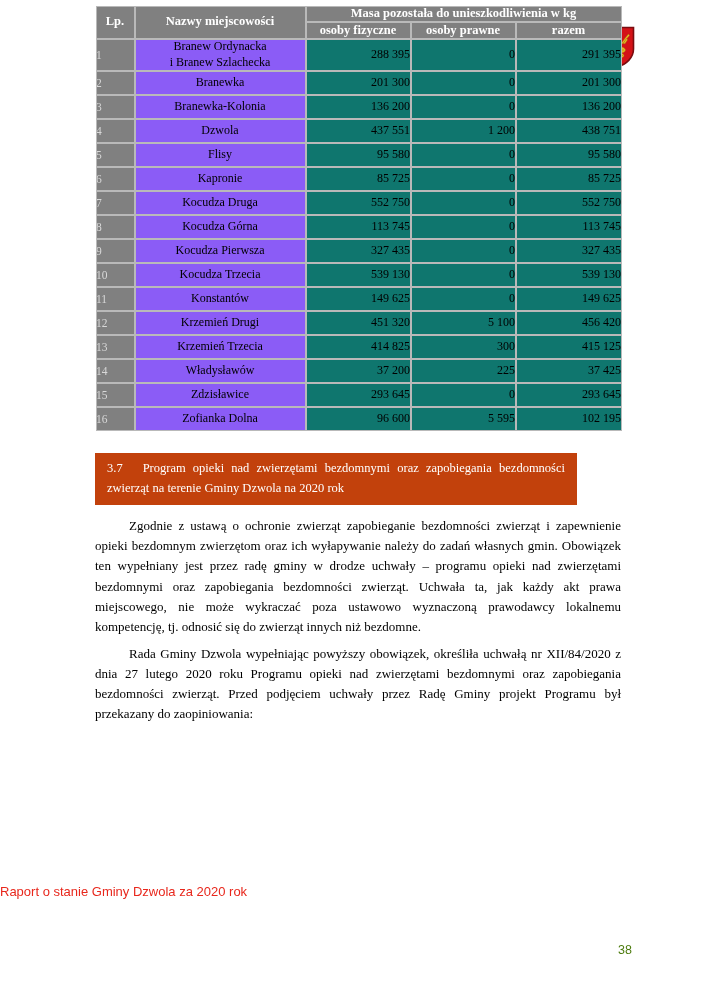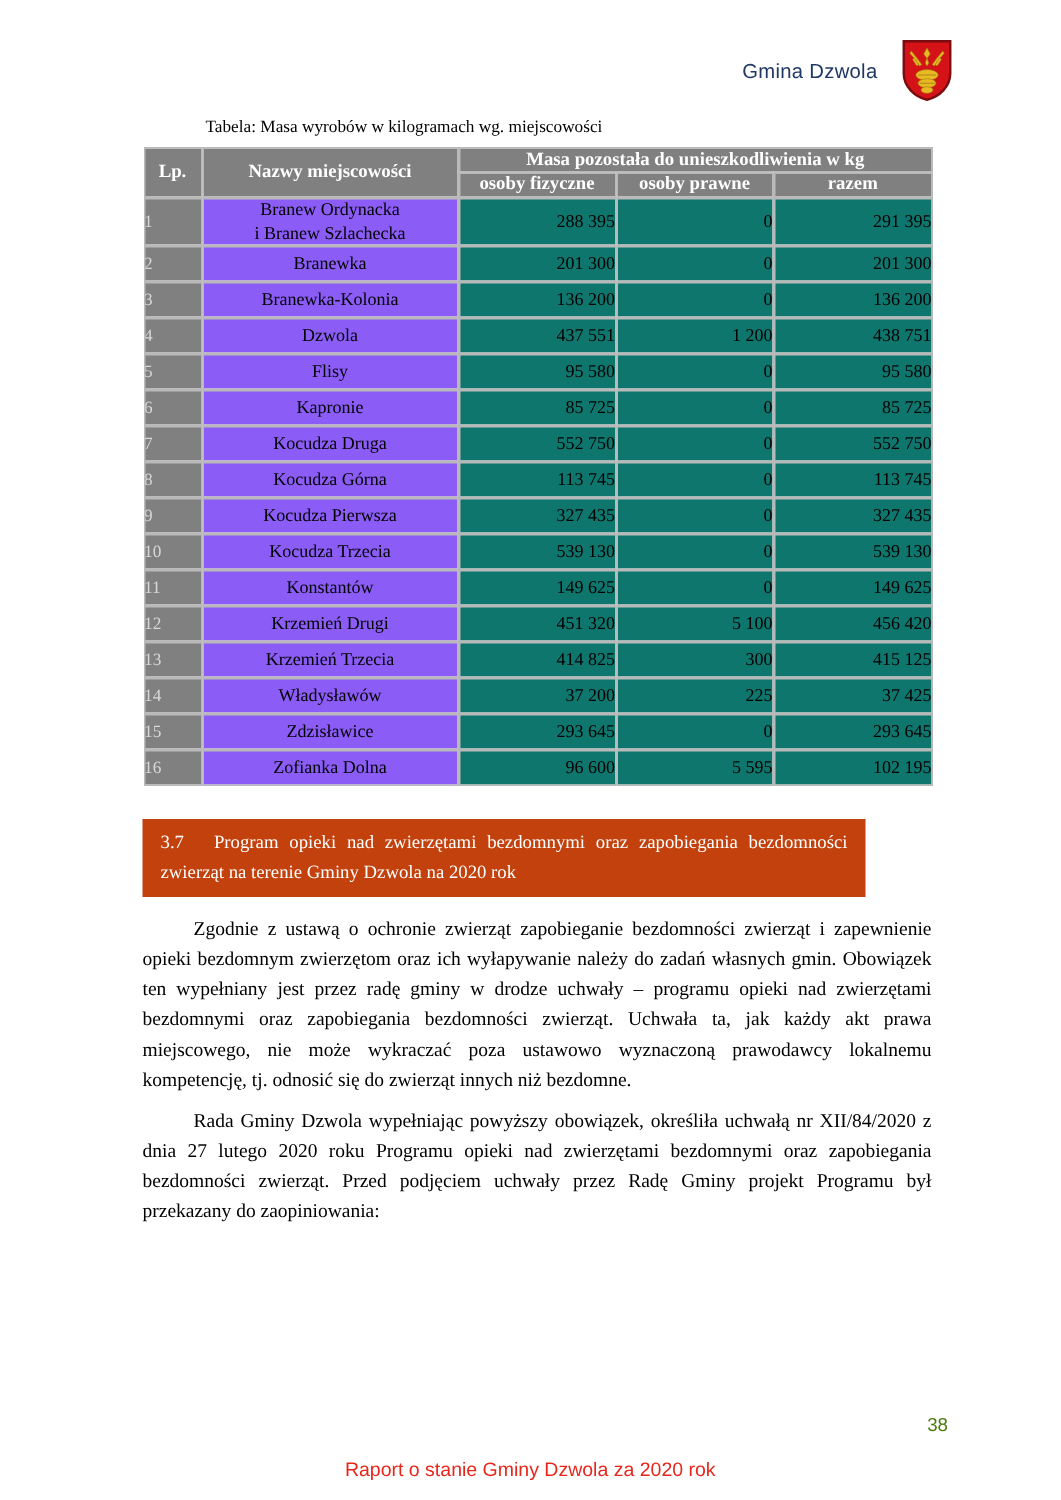--- a/index.html
+++ b/index.html
@@ -143,22 +143,22 @@
     text-indent: 34px;
     hyphens: none;
   }
   .body-par.second { padding-top: 7px; }
 
   
   .footer-note {
     position: absolute;
     left: 0;
     right: 0;
-    top: 972px;
-    text-align: center;
+    top: 884px;
+    text-align: left;
     font-family: "Liberation Sans", "DejaVu Sans", sans-serif;
     font-size: 13px;
     color: #E8271C;
   }
   .page-number {
     position: absolute;
     top: 943px;
     right: 75px;
     font-family: "Liberation Sans", "DejaVu Sans", sans-serif;
     font-size: 12.5px;
@@ -187,21 +187,20 @@
       <g stroke="#9C7A10" stroke-width="0.5" fill="none">
         <line x1="11" y1="24" x2="23" y2="24"></line>
         <line x1="12" y1="29.5" x2="22" y2="29.5"></line>
       </g>
     </svg>
   </span>
 </div>
 
 <div class="content">
 
-  <div class="table-caption">Tabela: Masa wyrobów w kilogramach wg. miejscowości</div>
 
   <table class="masa-table">
     <colgroup>
       <col style="width:39px">
       <col style="width:171px">
       <col style="width:105px">
       <col style="width:105px">
       <col style="width:106px">
     </colgroup>
     <thead>

